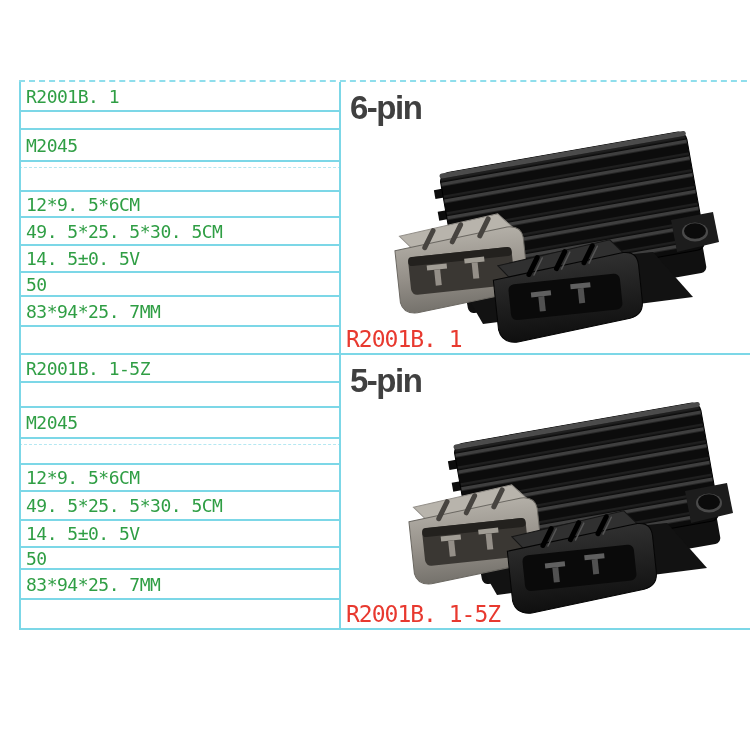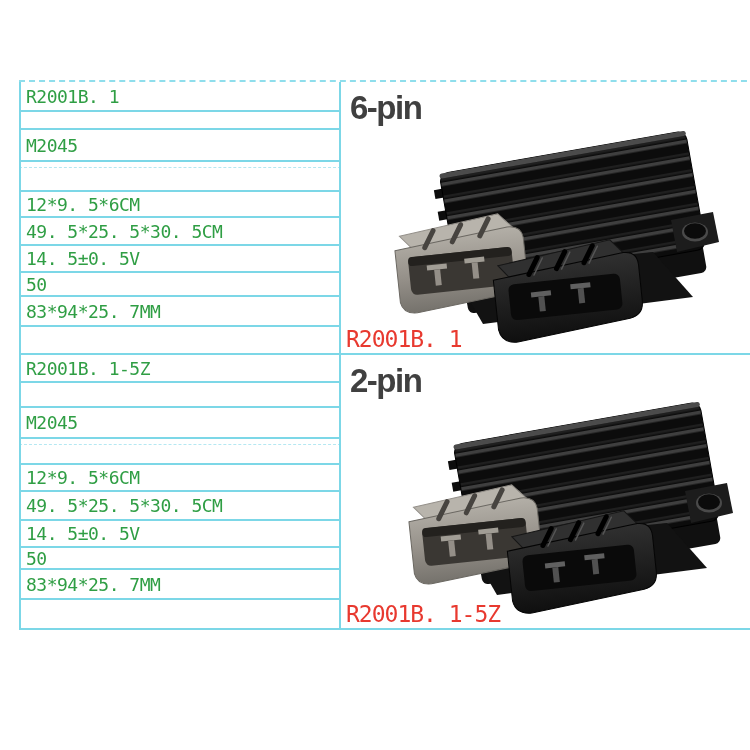--- a/index.html
+++ b/index.html
@@ -136,21 +136,21 @@
               </g>
             </g>
           </defs>
           <use href="#regulator"></use>
         </svg>
       </div>
       <div class="model-label">R2001B. 1</div>
     </div>
 
     <div class="product-block" style="top:273px; height:275px">
-      <div class="pin-label">2-pin</div>
+      <div class="pin-label">5-pin</div>
       <div class="photo" style="left:56px; top:28px; width:340px; height:232px">
         <svg width="340" height="232" viewBox="0 0 340 232" xmlns="http://www.w3.org/2000/svg">
           <use href="#regulator"></use>
         </svg>
       </div>
       <div class="model-label">R2001B. 1-5Z</div>
     </div>
 
   </div>
 

